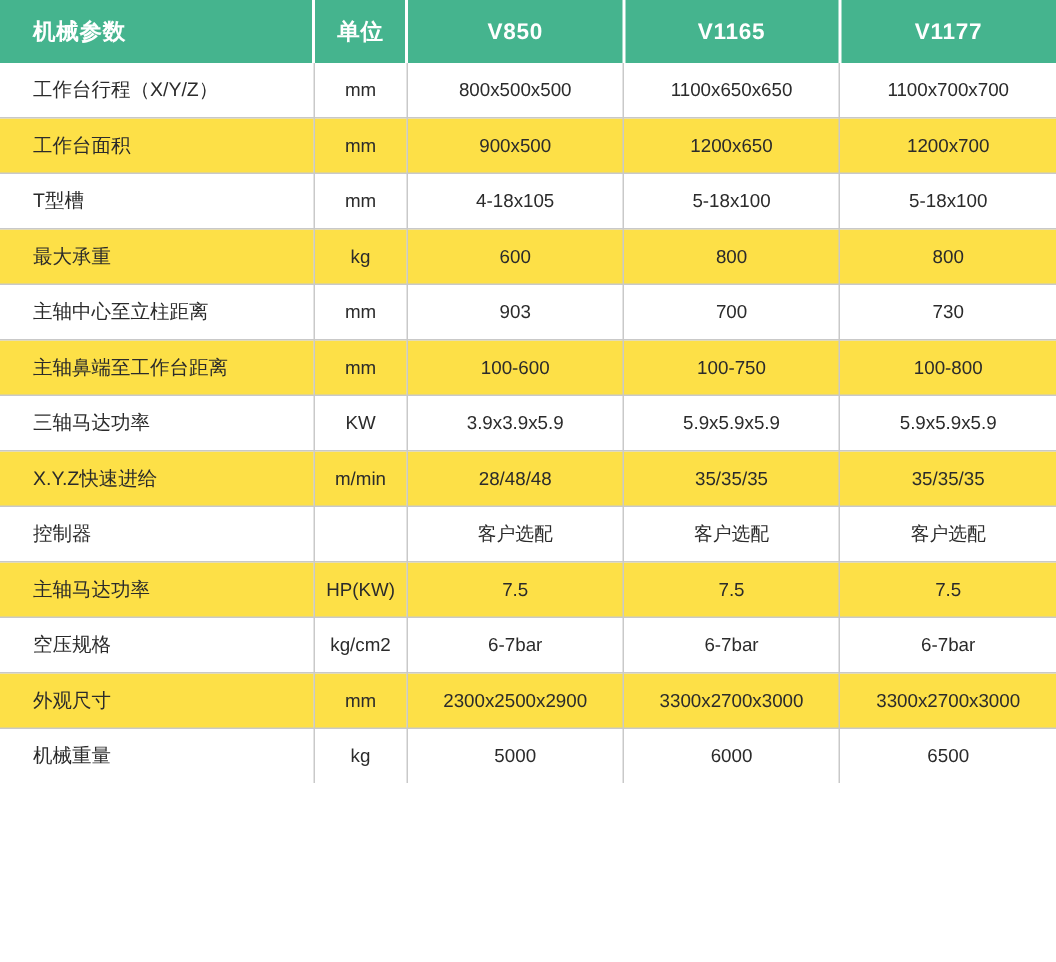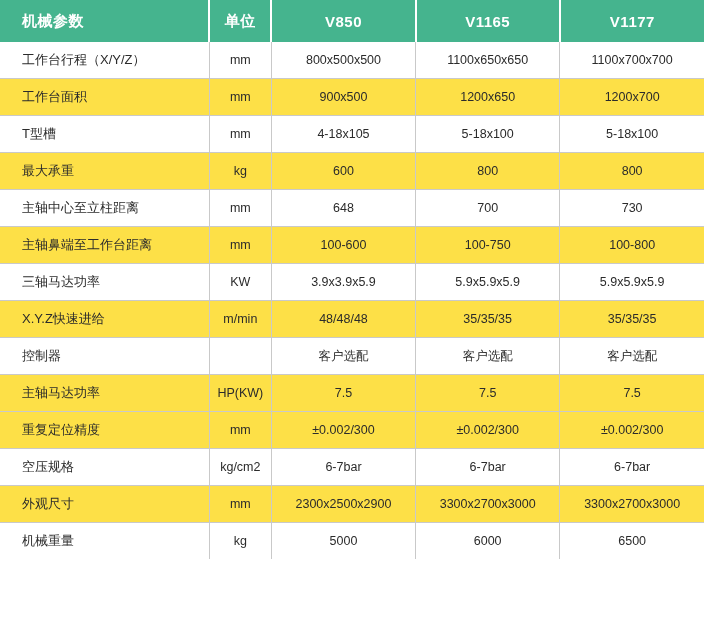--- a/index.html
+++ b/index.html
@@ -112,65 +112,58 @@
     <tr class="alt">
       <td class="param">最大承重</td>
       <td>kg</td>
       <td>600</td>
       <td>800</td>
       <td>800</td>
     </tr>
     <tr class="plain">
       <td class="param">主轴中心至立柱距离</td>
       <td>mm</td>
-      <td>648</td>
+      <td>903</td>
       <td>700</td>
       <td>730</td>
     </tr>
     <tr class="alt">
       <td class="param">主轴鼻端至工作台距离</td>
       <td>mm</td>
       <td>100-600</td>
       <td>100-750</td>
       <td>100-800</td>
     </tr>
     <tr class="plain">
       <td class="param">三轴马达功率</td>
       <td>KW</td>
       <td>3.9x3.9x5.9</td>
       <td>5.9x5.9x5.9</td>
       <td>5.9x5.9x5.9</td>
     </tr>
     <tr class="alt">
       <td class="param">X.Y.Z快速进给</td>
       <td>m/min</td>
-      <td>48/48/48</td>
+      <td>28/48/48</td>
       <td>35/35/35</td>
       <td>35/35/35</td>
     </tr>
     <tr class="plain">
       <td class="param">控制器</td>
       <td></td>
       <td>客户选配</td>
       <td>客户选配</td>
       <td>客户选配</td>
     </tr>
     <tr class="alt">
       <td class="param">主轴马达功率</td>
       <td>HP(KW)</td>
       <td>7.5</td>
       <td>7.5</td>
       <td>7.5</td>
-    </tr>
-    <tr class="alt">
-      <td class="param">重复定位精度</td>
-      <td>mm</td>
-      <td>±0.002/300</td>
-      <td>±0.002/300</td>
-      <td>±0.002/300</td>
     </tr>
     <tr class="plain">
       <td class="param">空压规格</td>
       <td>kg/cm2</td>
       <td>6-7bar</td>
       <td>6-7bar</td>
       <td>6-7bar</td>
     </tr>
     <tr class="alt">
       <td class="param">外观尺寸</td>

